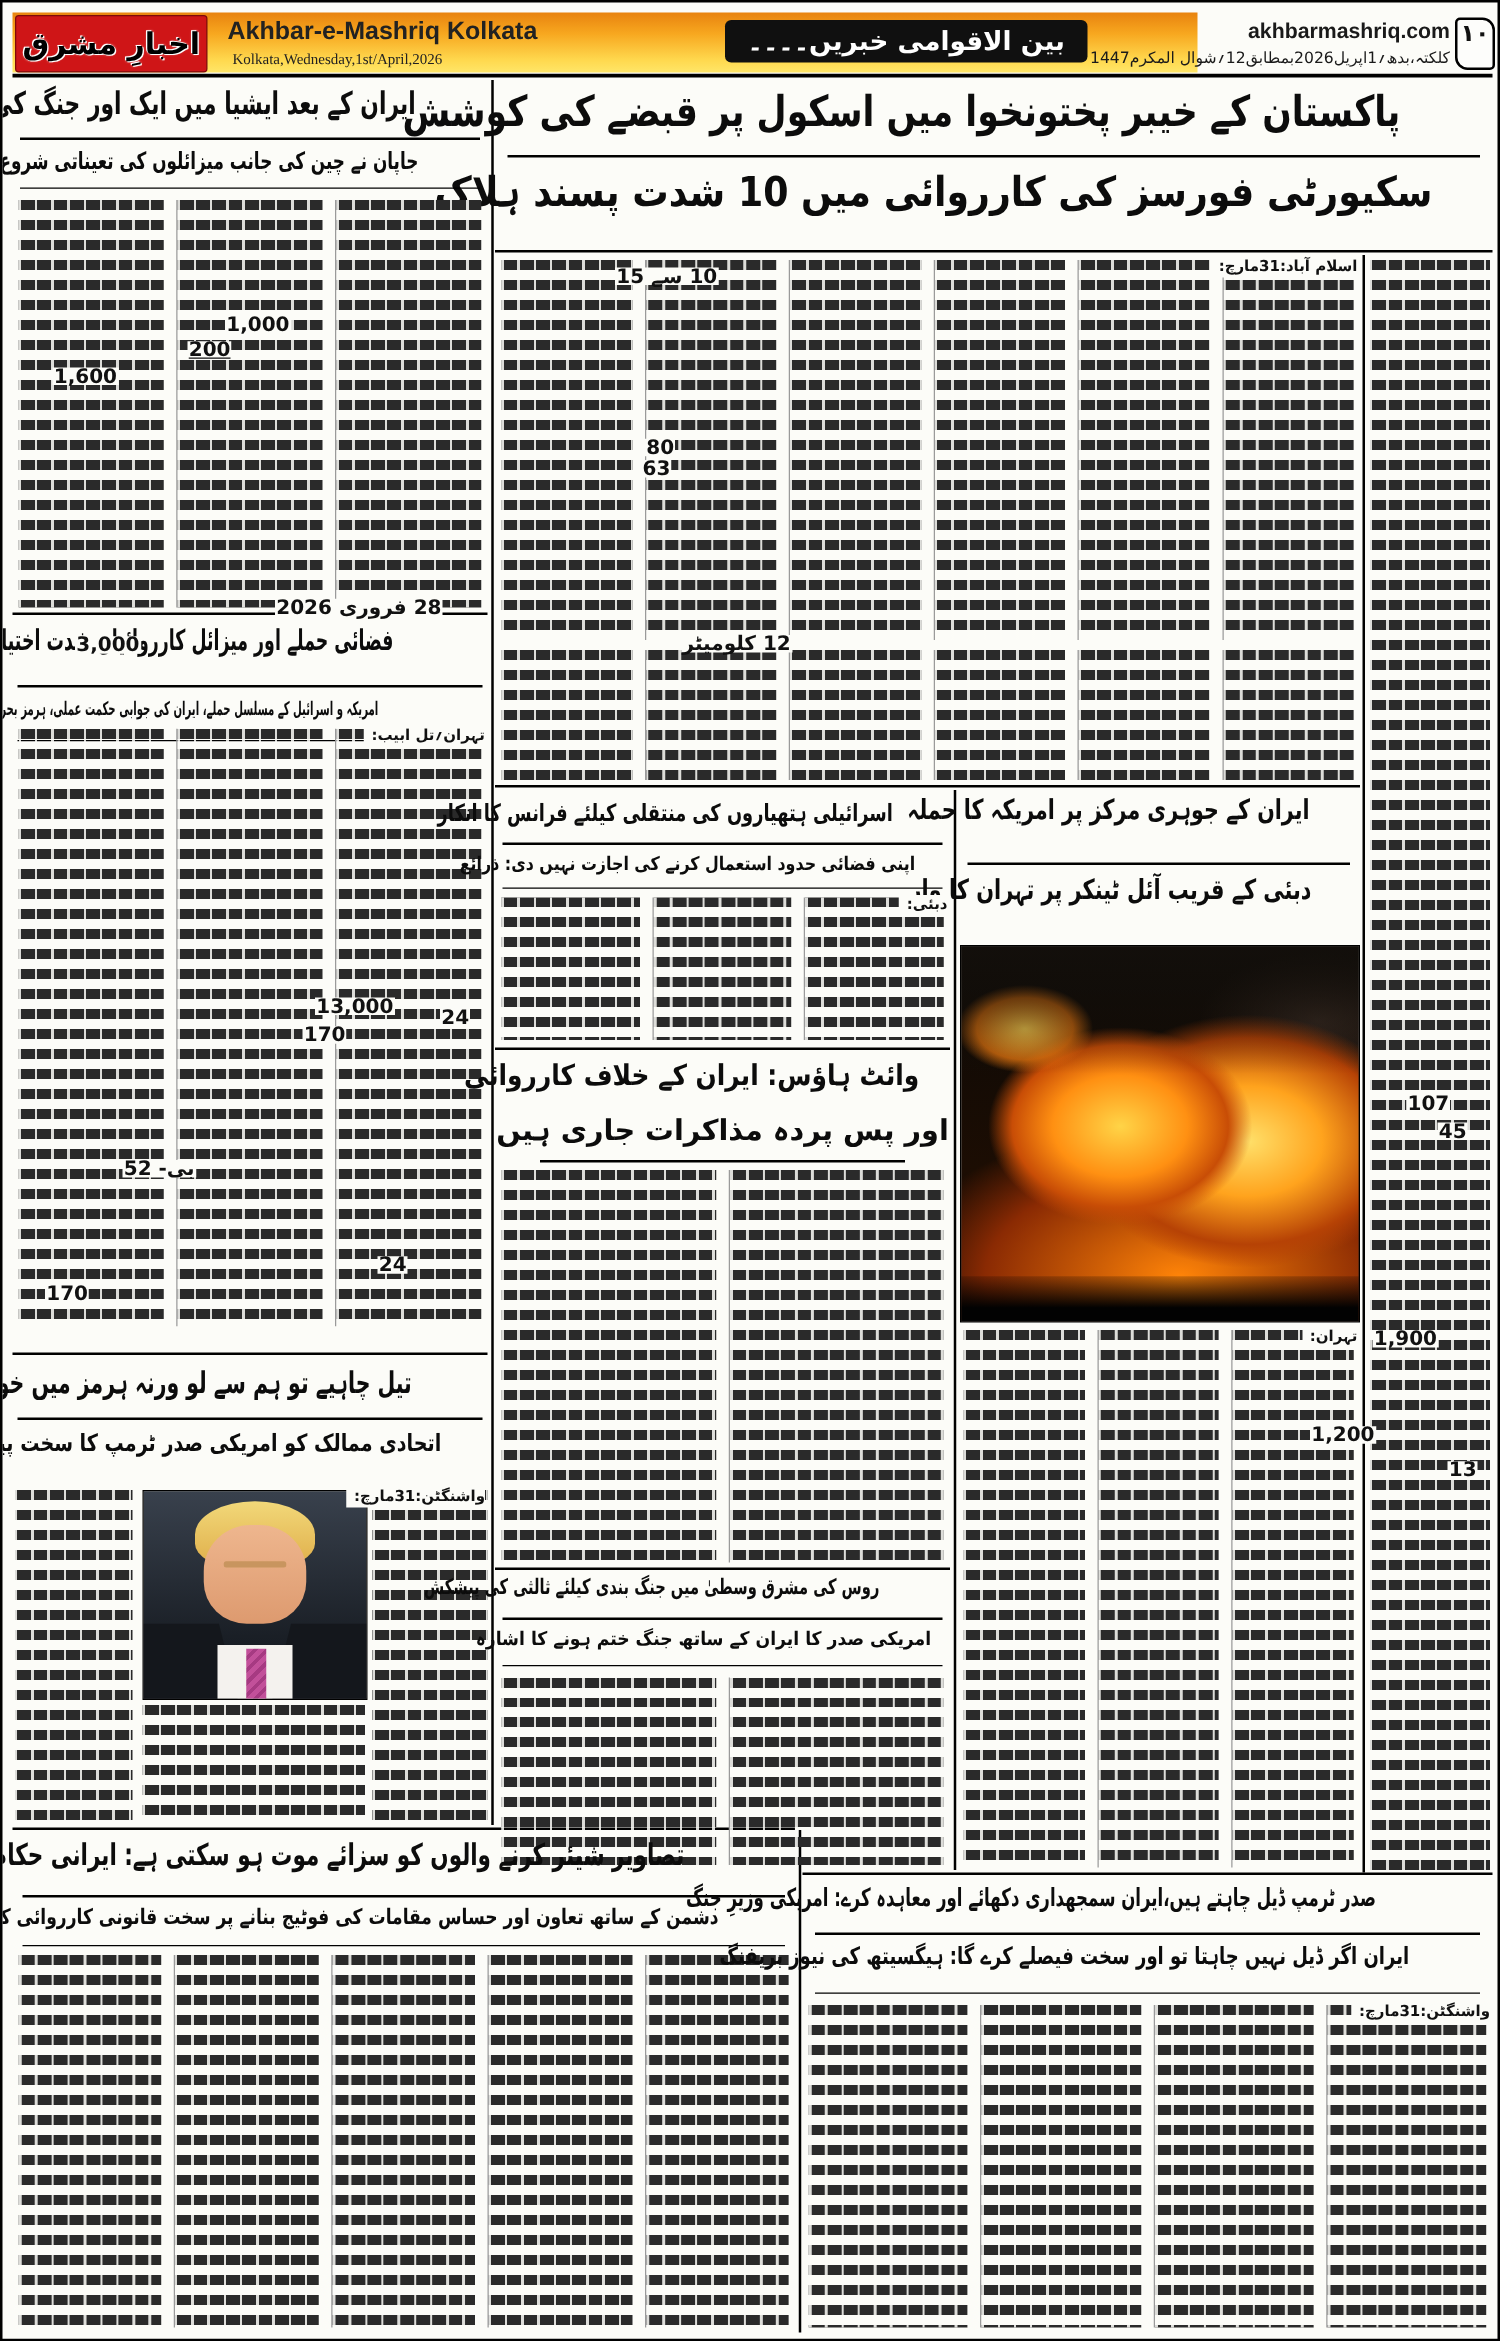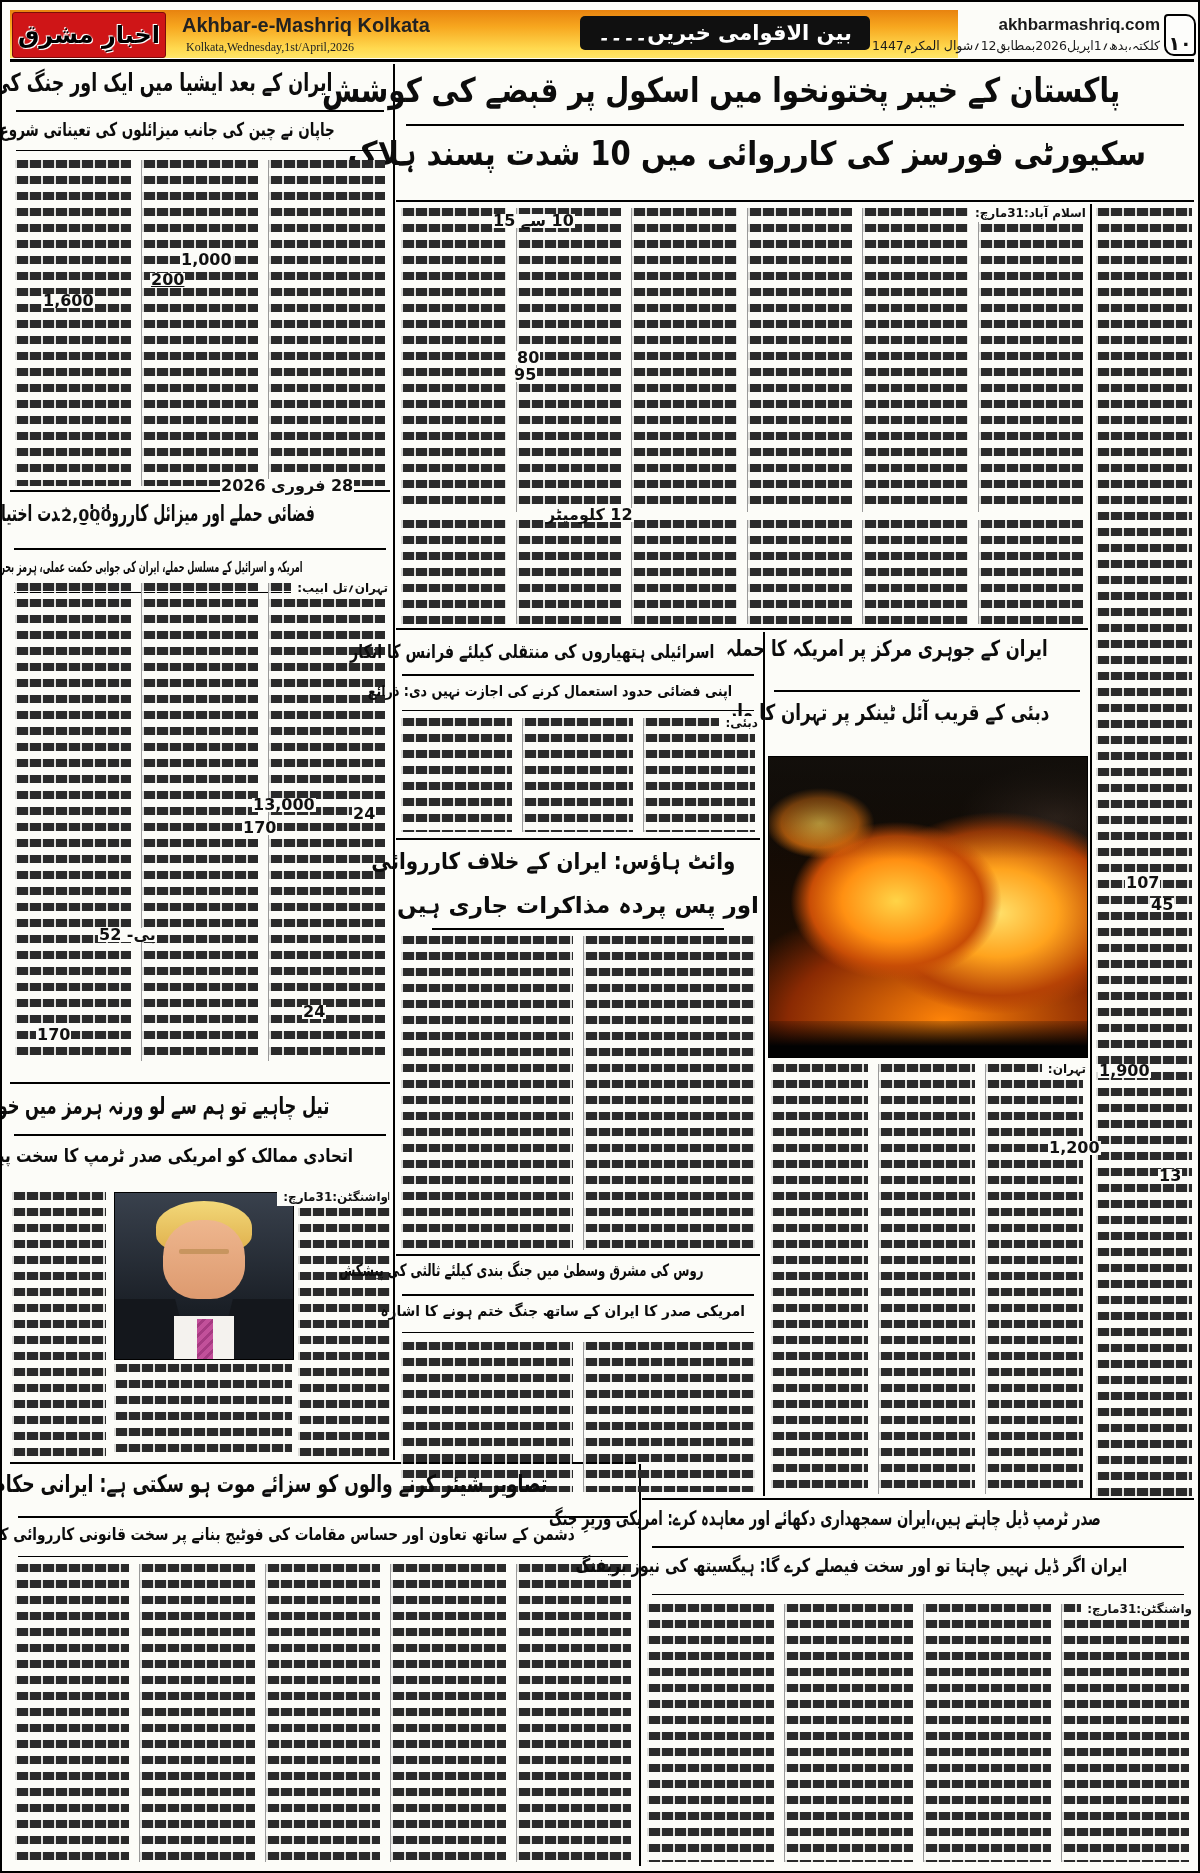--- a/index.html
+++ b/index.html
@@ -8,21 +8,21 @@
   
   #header{position:absolute;left:8px;top:8px;width:948px;height:48px;background:linear-gradient(180deg,#e8830f 0%,#f7a71f 35%,#ffd94f 80%,#ffe668 100%);}
   #logo{position:absolute;left:2px;top:2px;width:152px;height:44px;background:#cf1517;border:1px solid #7d0a0a;border-radius:3px;display:flex;align-items:center;justify-content:center;}
   #logo span{font-weight:bold;font-size:24px;color:#000;text-shadow:0 0 2px #fff,1px 1px 0 #fff,-1px -1px 0 #fff;direction:rtl;white-space:nowrap;}
   .mast-en{position:absolute;left:172px;top:4px;font-family:"Liberation Sans",sans-serif;font-weight:bold;font-size:20px;color:#222;}
   .mast-date{position:absolute;left:176px;top:30px;font-family:"Liberation Serif",serif;font-size:12px;color:#222;}
   #banner{position:absolute;left:570px;top:6px;width:290px;height:34px;background:#101010;border-radius:5px;display:flex;align-items:center;justify-content:center;}
   #banner span{color:#fff;font-weight:bold;font-size:21px;direction:rtl;white-space:nowrap;}
   .web{position:absolute;left:940px;top:5px;width:210px;text-align:right;font-family:"Liberation Sans",sans-serif;font-weight:bold;font-size:17px;color:#1a1a1a;}
   .udate{position:absolute;left:860px;top:28px;width:290px;text-align:right;font-size:12.5px;direction:rtl;white-space:nowrap;color:#1a1a1a;}
-  #pagenum{position:absolute;left:1154px;top:4px;width:28px;height:38px;background:#fdfdfb;border:2px solid #000;border-radius:4px 10px 4px 10px;display:flex;align-items:flex-end;justify-content:center;}
+  #pagenum{position:absolute;left:1154px;top:4px;width:28px;height:38px;background:#fdfdfb;border:2px solid #000;border-radius:4px 10px 4px 10px;display:flex;align-items:flex-start;justify-content:center;}
   #pagenum span{font-weight:bold;font-size:19px;}
   
   .hrule{position:absolute;background:#000;}
   .vrule{position:absolute;background:#000;width:2px;}
   
   .hl,.sh{position:absolute;font-weight:bold;color:#0c0c0c;direction:rtl;text-align:center;white-space:nowrap;line-height:1.2;}
   
   .cols{position:absolute;display:flex;flex-direction:row-reverse;}
   .tcol{flex:1;margin:0 5px;background-image:
       repeating-linear-gradient(90deg, rgba(252,252,248,.85) 0 2px, rgba(252,252,248,0) 2px 13px),
@@ -215,31 +215,31 @@
     <div class="tcol"></div>
     <div class="tcol"></div>
     <div class="tcol"></div>
     <div class="tcol"></div>
   </div>
 
   <div id="nums" class="abs" style="left:0;top:0;width:1200px;height:1873px;pointer-events:none;">
       <span class="num" style="left: 178px; top: 251px;">1,000</span>
       <span class="num" style="left: 148px; top: 271px; text-decoration: underline;">200</span>
       <span class="num" style="left: 40px; top: 292px;">1,600</span>
-      <span class="num" style="left: 58px; top: 507px;">2,000</span>
+      <span class="num" style="left: 58px; top: 507px;">3,000</span>
       <span class="num" style="left: 218px; top: 477px;">28 فروری 2026</span>
       <span class="num" style="left: 250px; top: 796px;">13,000</span>
       <span class="num" style="left: 240px; top: 819px;">170</span>
       <span class="num" style="left: 350px; top: 805px;">24</span>
       <span class="num" style="left: 96px; top: 926px;">بی- 52</span>
       <span class="num" style="left: 300px; top: 1003px;">24</span>
       <span class="num" style="left: 34px; top: 1026px;">170</span>
       <span class="num" style="left: 490px; top: 212px;">10 سے 15</span>
       <span class="num" style="left: 514px; top: 349px;">80</span>
-      <span class="num" style="left: 511px; top: 366px;">95</span>
+      <span class="num" style="left: 511px; top: 366px;">63</span>
       <span class="num" style="left: 543px; top: 506px;">12 کلومیٹر</span>
       <span class="num" style="left: 1123px; top: 874px;">107</span>
       <span class="num" style="left: 1148px; top: 896px;">45</span>
       <span class="num" style="left: 1096px; top: 1062px;">1,900</span>
       <span class="num" style="left: 1046px; top: 1139px;">1,200</span>
       <span class="num" style="left: 1156px; top: 1167px;">13</span>
     </div>
 
 </div>
 

